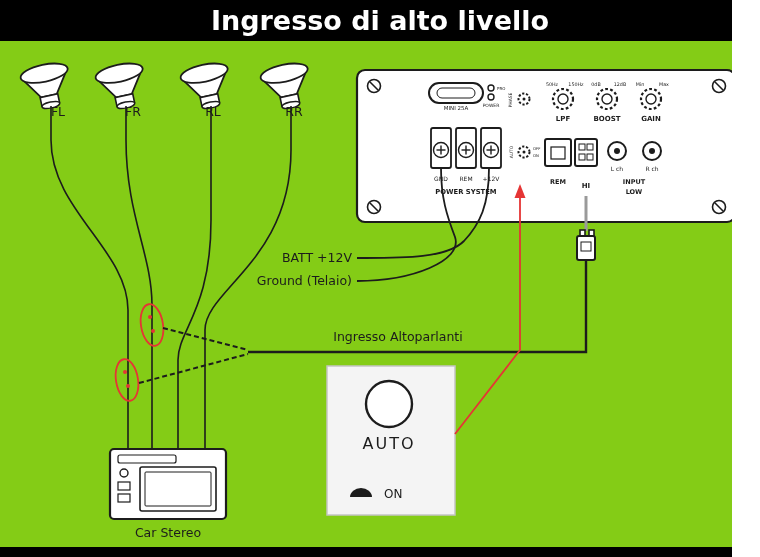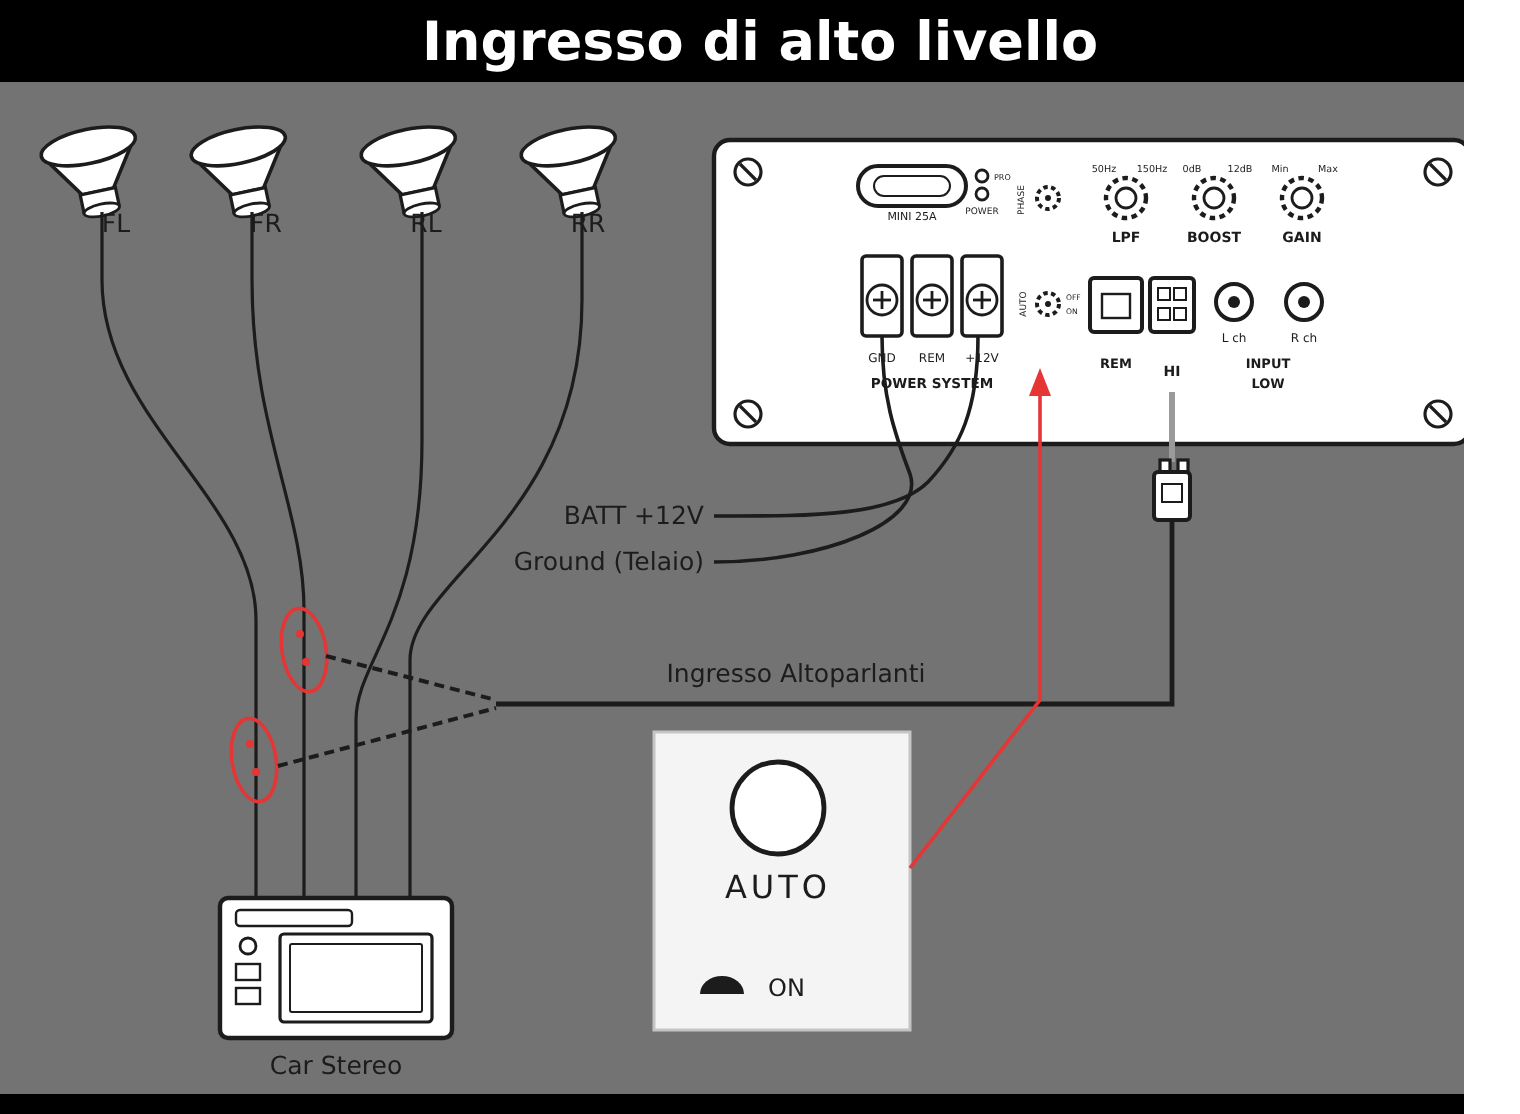--- a/index.html
+++ b/index.html
@@ -1,16 +1,16 @@
 <!DOCTYPE html>
 <html style="--accent_red: #e53535; --line: #1c1c1c; --gray: #9a9a9a; --inset_bg: #f4f4f4; --bar: #000000;"><head>
 <meta charset="utf-8">
 <style>
   html,body{margin:0;padding:0;background:#fff;}
-  .stage{position:relative;width:732px;height:557px;background:#737373;overflow:hidden;
+  .stage{position:relative;width:732px;height:557px;background:#84cc16;overflow:hidden;
          font-family:"DejaVu Sans",sans-serif;}
   svg{display:block}
   text{font-family:"DejaVu Sans",sans-serif;fill:var(--line,#1c1c1c);}
   .bold{font-weight:bold;}
   .white{fill:#fff;}
   .ln{stroke:var(--line,#1c1c1c);fill:none;}
   .shape{stroke:var(--line,#1c1c1c);fill:#fff;}
   .fill-line{fill:var(--line,#1c1c1c);stroke:none;}
   .red-stroke{stroke:var(--accent_red,#e53535);fill:none;}
   .red-fill{fill:var(--accent_red,#e53535);stroke:none;}

